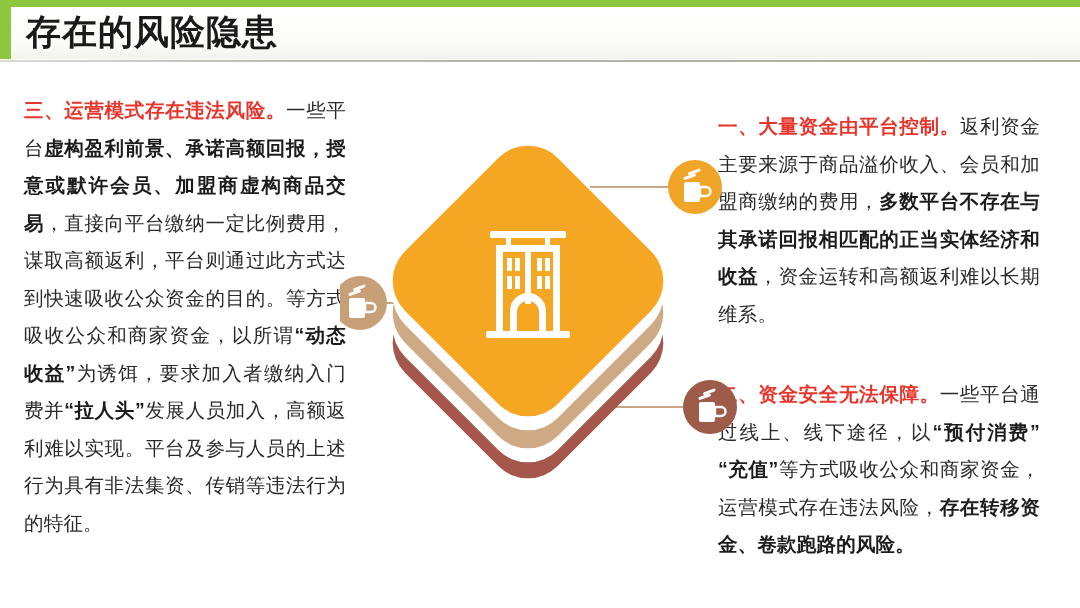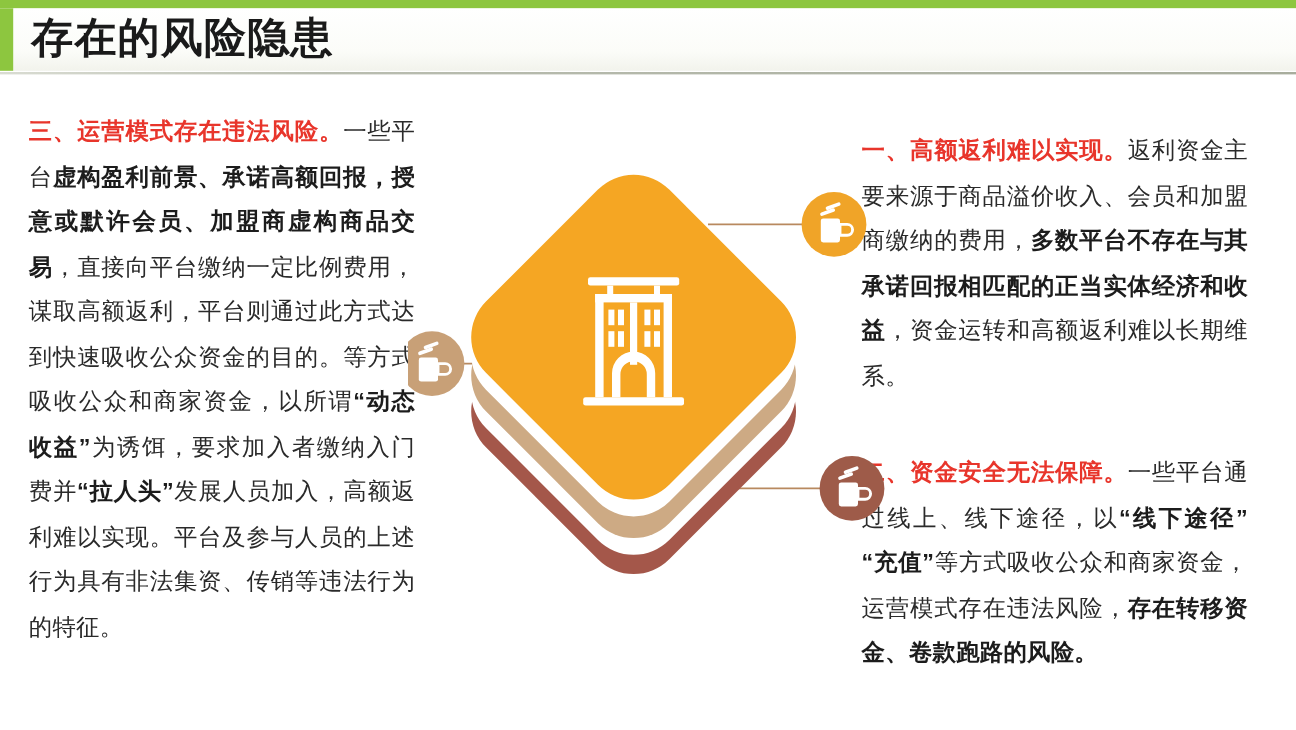--- a/index.html
+++ b/index.html
@@ -118,25 +118,25 @@
   <div id="header-accent"></div>
   <div id="header-underline"></div>
   <div id="page-title">存在的风险隐患</div>
 </div>
 
 <div class="col" id="col-left">
   <p class="para"><span class="hd">三、运营模式存在违法风险。</span><span>一些平台</span><span class="bd">虚构盈利前景、承诺高额回报，授意或默许会员、加盟商虚构商品交易</span><span>，直接向平台缴纳一定比例费用，谋取高额返利，平台则通过此方式达到快速吸收公众资金的目的。等方式吸收公众和商家资金，以所谓</span><span class="bd">“动态收益”</span><span>为诱饵，要求加入者缴纳入门费并</span><span class="bd">“拉人头”</span><span>发展人员加入，高额返利难以实现。平台及参与人员的上述行为具有非法集资、传销等违法行为的特征。</span></p>
 </div>
 
 <div class="col" id="col-right-top">
-  <p class="para"><span class="hd">一、高额返利难以实现。</span><span>返利资金主要来源于商品溢价收入、会员和加盟商缴纳的费用，</span><span class="bd">多数平台不存在与其承诺回报相匹配的正当实体经济和收益</span><span>，资金运转和高额返利难以长期维系。</span></p>
+  <p class="para"><span class="hd">一、大量资金由平台控制。</span><span>返利资金主要来源于商品溢价收入、会员和加盟商缴纳的费用，</span><span class="bd">多数平台不存在与其承诺回报相匹配的正当实体经济和收益</span><span>，资金运转和高额返利难以长期维系。</span></p>
 </div>
 
 <div class="col" id="col-right-bottom">
-  <p class="para"><span class="hd">二、资金安全无法保障。</span><span>一些平台通过线上、线下途径，以</span><span class="bd">“线下途径”</span><span> </span><span class="bd">“充值”</span><span>等方式吸收公众和商家资金，运营模式存在违法风险，</span><span class="bd">存在转移资金、卷款跑路的风险。</span></p>
+  <p class="para"><span class="hd">二、资金安全无法保障。</span><span>一些平台通过线上、线下途径，以</span><span class="bd">“预付消费”</span><span> </span><span class="bd">“充值”</span><span>等方式吸收公众和商家资金，运营模式存在违法风险，</span><span class="bd">存在转移资金、卷款跑路的风险。</span></p>
 </div>
 
 <div id="graphic">
   <svg width="400" height="420" viewBox="0 0 400 420" xmlns="http://www.w3.org/2000/svg">
     <defs>
       <clipPath id="clipBottom">
         <rect x="0" y="0" width="400" height="420"></rect>
       </clipPath>
     </defs>
 

